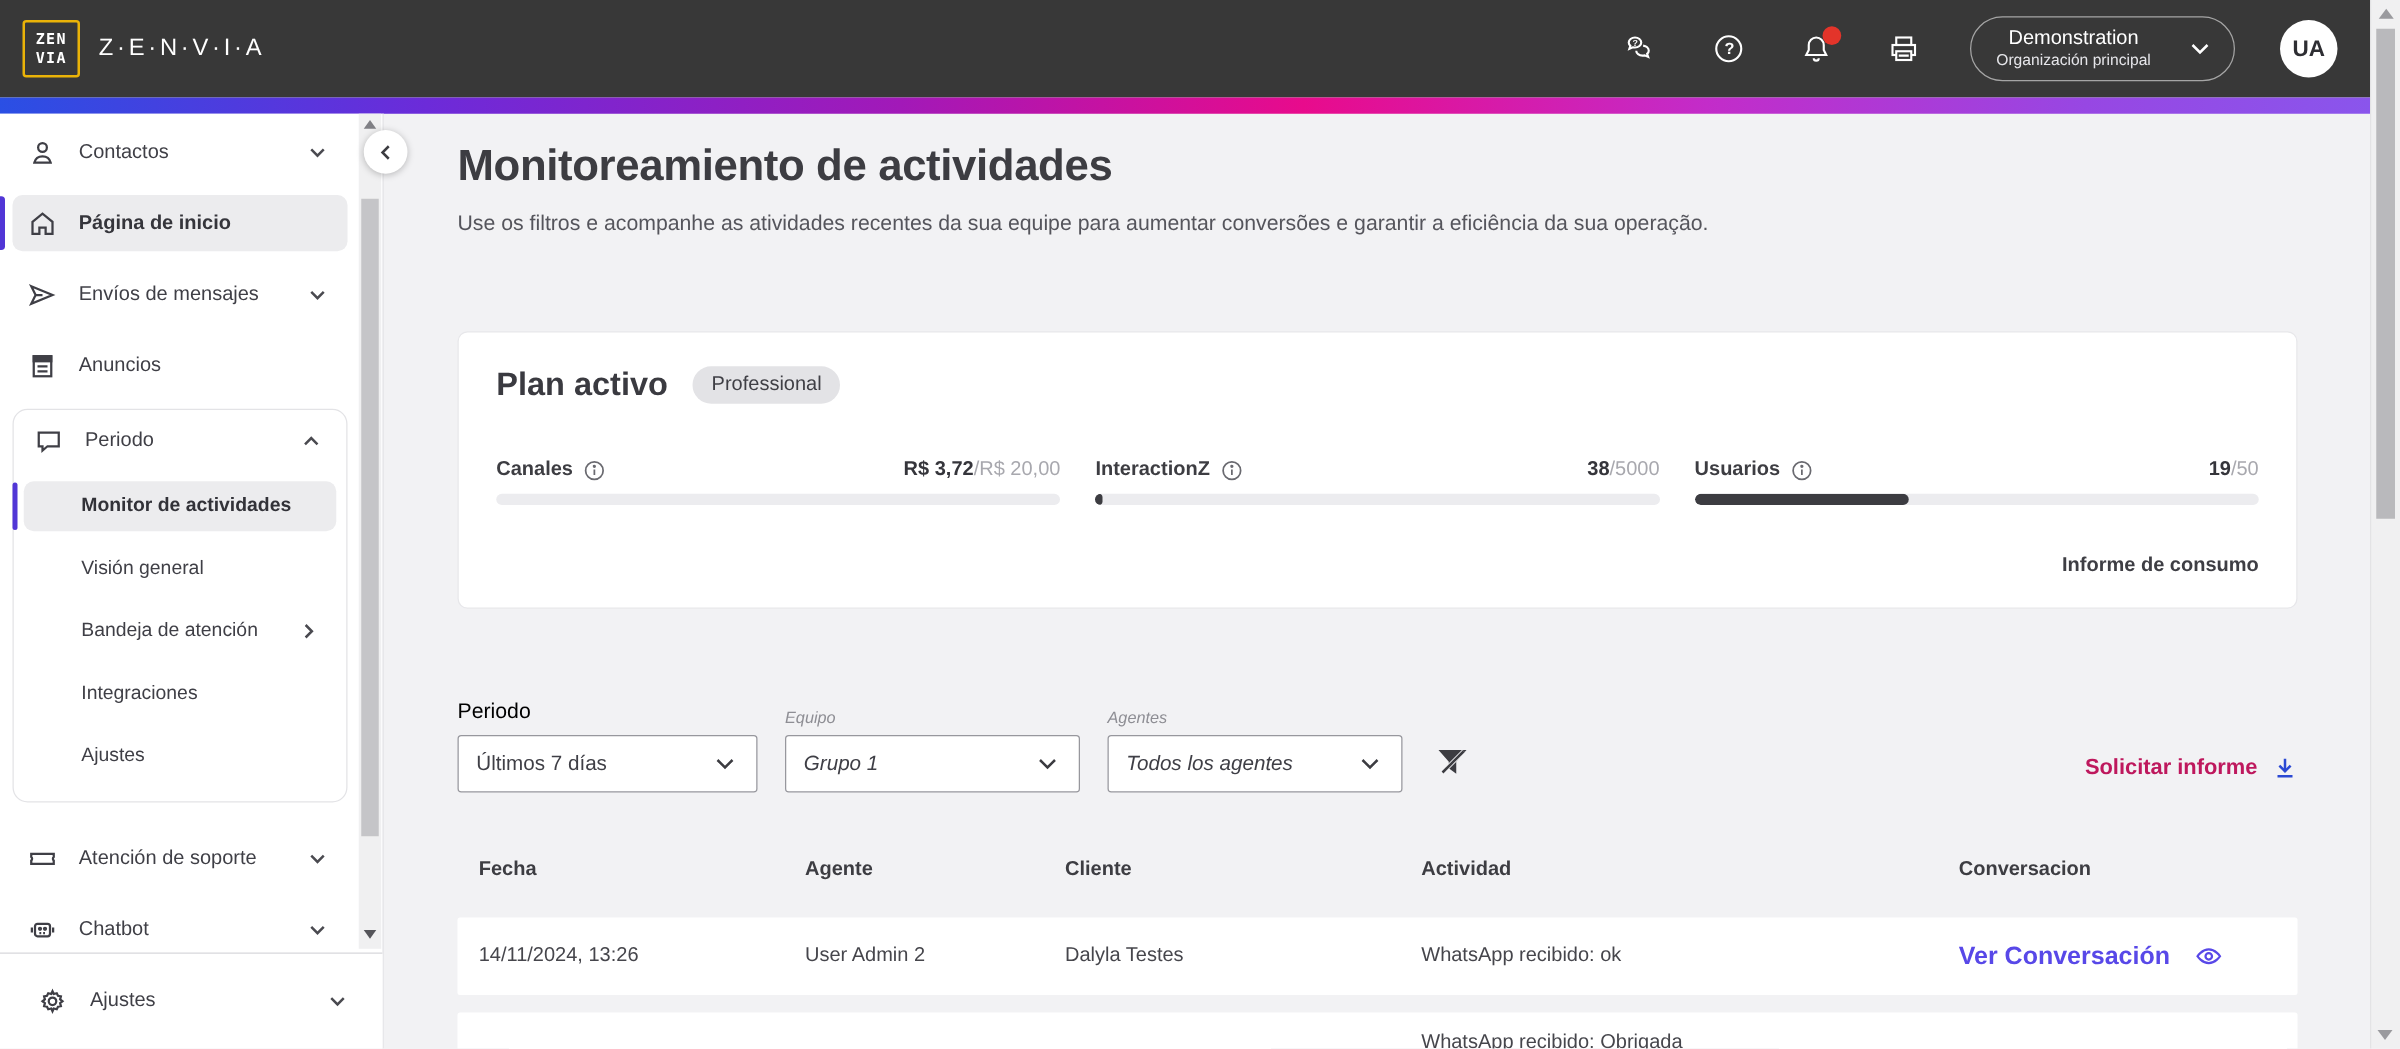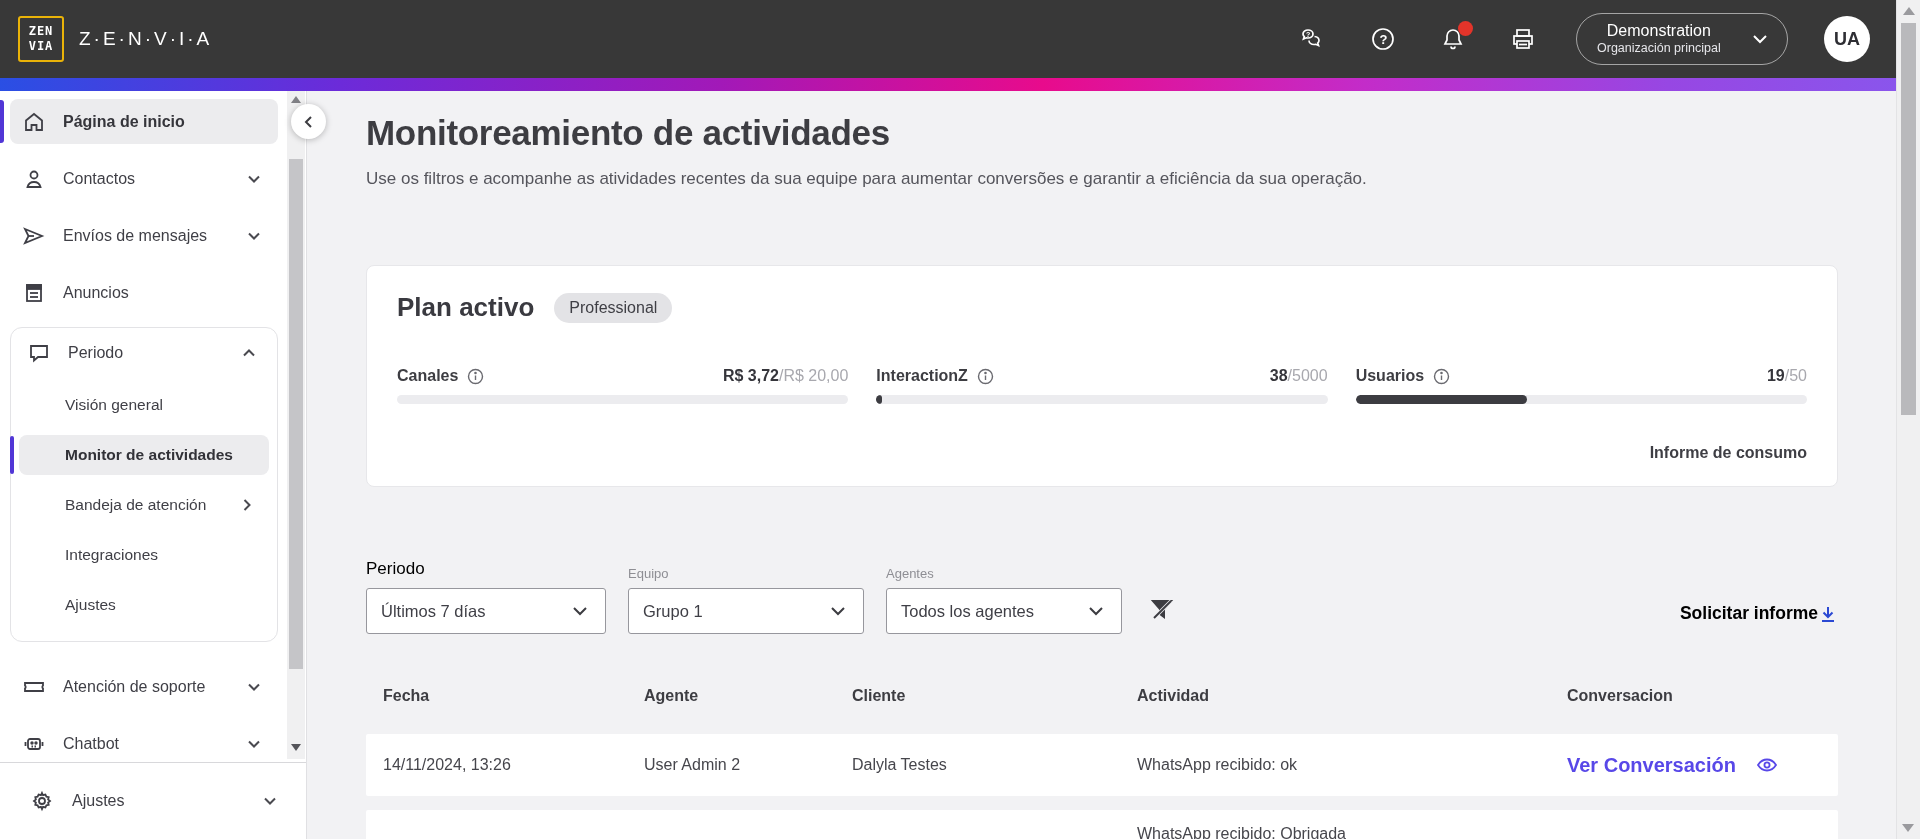--- a/index.html
+++ b/index.html
@@ -72,24 +72,24 @@
   .consumo { display:flex; justify-content:flex-end; margin-top:40px; }
   .consumo span { font-weight:700; font-size:16px; color:#3e3e44; cursor:pointer; }
 
   .filters { display:flex; margin-top:72px; align-items:flex-end; }
   .fgroup { display:flex; flex-direction:column; }
   .flabel-big { font-size:17px; color:#000000; margin-bottom:9px; }
   .flabel-sm { font-size:13px; color:#8e8e94; margin-bottom:7px; }
   .select { width:240px; height:46px; border:1px solid #97979d; border-radius:3px; background:#fff;
             display:flex; align-items:center; padding:0 14px; font-size:16.5px; color:#3f3f46; cursor:pointer; }
   .select .chev { margin-left:auto; }
-  .fgap { margin-left:22px; }
+  .fgap { margin-left:22px;font-style:italic; }
   .funnel { margin-left:26px; margin-bottom:11px; cursor:pointer; }
-  .solicitar { margin-left:auto; margin-bottom:10px; display:flex; align-items:center; gap:0;
-               color:#000000; font-weight:700; font-size:17.5px; cursor:pointer; }
+  .solicitar { margin-left:auto; margin-bottom:10px; display:flex; align-items:center; gap:12px;
+               color:#be185d; font-weight:700; font-size:17.5px; cursor:pointer; }
 
   .thead { display:grid; grid-template-columns:261px 208px 285px 430px 1fr; padding-left:17px; margin-top:40px;
            height:44px; align-items:center; font-weight:700; font-size:16px; color:#3d3d42; }
   .trow { display:grid; grid-template-columns:261px 208px 285px 430px 1fr; padding-left:17px; background:#fff;
           border-radius:2px; height:62px; align-items:center; font-size:16px; color:#46464c; margin-top:14px; }
   .trow.first { margin-top:16px; }
   .trow.tall { height:120px; align-items:start; padding-top:15px; }
   .convo-link { display:flex; align-items:center; gap:20px; color:#5848e8; font-weight:700; font-size:20px; cursor:pointer; }
 
   
@@ -156,43 +156,43 @@
     </div>
 
     <div class="avatar">UA</div>
   </header>
 
   <div class="grad"></div>
 
   <aside class="sidebar">
     <nav class="nav">
 
-      <div class="nav-item selected">
-        <span class="edge-bar"></span>
-        <span>
-          <svg width="24" height="24" viewBox="0 0 24 24" fill="none" stroke="#3f3f46" stroke-width="1.8">
-            <path d="M4 10.5 12 4l8 6.5V20h-5.5v-5h-5v5H4z"></path>
-          </svg>
-        </span>
-        <span>Página de inicio</span>
-      </div>
-
       <div class="nav-item">
         <span>
           <svg width="24" height="24" viewBox="0 0 24 24" fill="none" stroke="#3f3f46" stroke-width="1.8">
             <circle cx="12" cy="8" r="3.5"></circle>
               <path d="M5.5 20c.8-3.2 3.3-5 6.5-5s5.7 1.8 6.5 5z"></path>
           </svg>
         </span>
         <span>Contactos</span>
         <span class="chev">
           <svg width="20" height="20" viewBox="0 0 20 20" fill="none" stroke="#4a4a50" stroke-width="2">
               <polyline points="5,7.5 10,12.5 15,7.5"></polyline>
             </svg>
         </span>
+      </div>
+
+      <div class="nav-item selected">
+        <span class="edge-bar"></span>
+        <span>
+          <svg width="24" height="24" viewBox="0 0 24 24" fill="none" stroke="#3f3f46" stroke-width="1.8">
+            <path d="M4 10.5 12 4l8 6.5V20h-5.5v-5h-5v5H4z"></path>
+          </svg>
+        </span>
+        <span>Página de inicio</span>
       </div>
 
       <div class="nav-item">
         <span>
           <svg width="24" height="24" viewBox="0 0 24 24" fill="none" stroke="#3f3f46" stroke-width="1.8">
             <path d="M3 5l17 7-17 7 3.5-7L3 5z"></path>
               <line x1="6.5" y1="12" x2="12" y2="12"></line>
           </svg>
         </span>
         <span>Envíos de mensajes</span>
@@ -223,26 +223,26 @@
             </svg>
           </span>
           <span>Periodo</span>
           <span class="chev">
             <svg width="20" height="20" viewBox="0 0 20 20" fill="none" stroke="#4a4a50" stroke-width="2">
                 <polyline points="5,12.5 10,7.5 15,12.5"></polyline>
               </svg>
           </span>
         </div>
 
-        <div class="sub-item">
-          <span>Visión general</span>
-        </div>
         <div class="sub-item selected">
           <span class="edge-bar"></span>
           <span>Monitor de actividades</span>
+        </div>
+        <div class="sub-item">
+          <span>Visión general</span>
         </div>
         <div class="sub-item">
           <span>Bandeja de atención</span>
           <span class="chev">
             <svg width="20" height="20" viewBox="0 0 20 20" fill="none" stroke="#4a4a50" stroke-width="2">
                 <polyline points="7.5,5 12.5,10 7.5,15"></polyline>
               </svg>
           </span>
         </div>
         <div class="sub-item">

